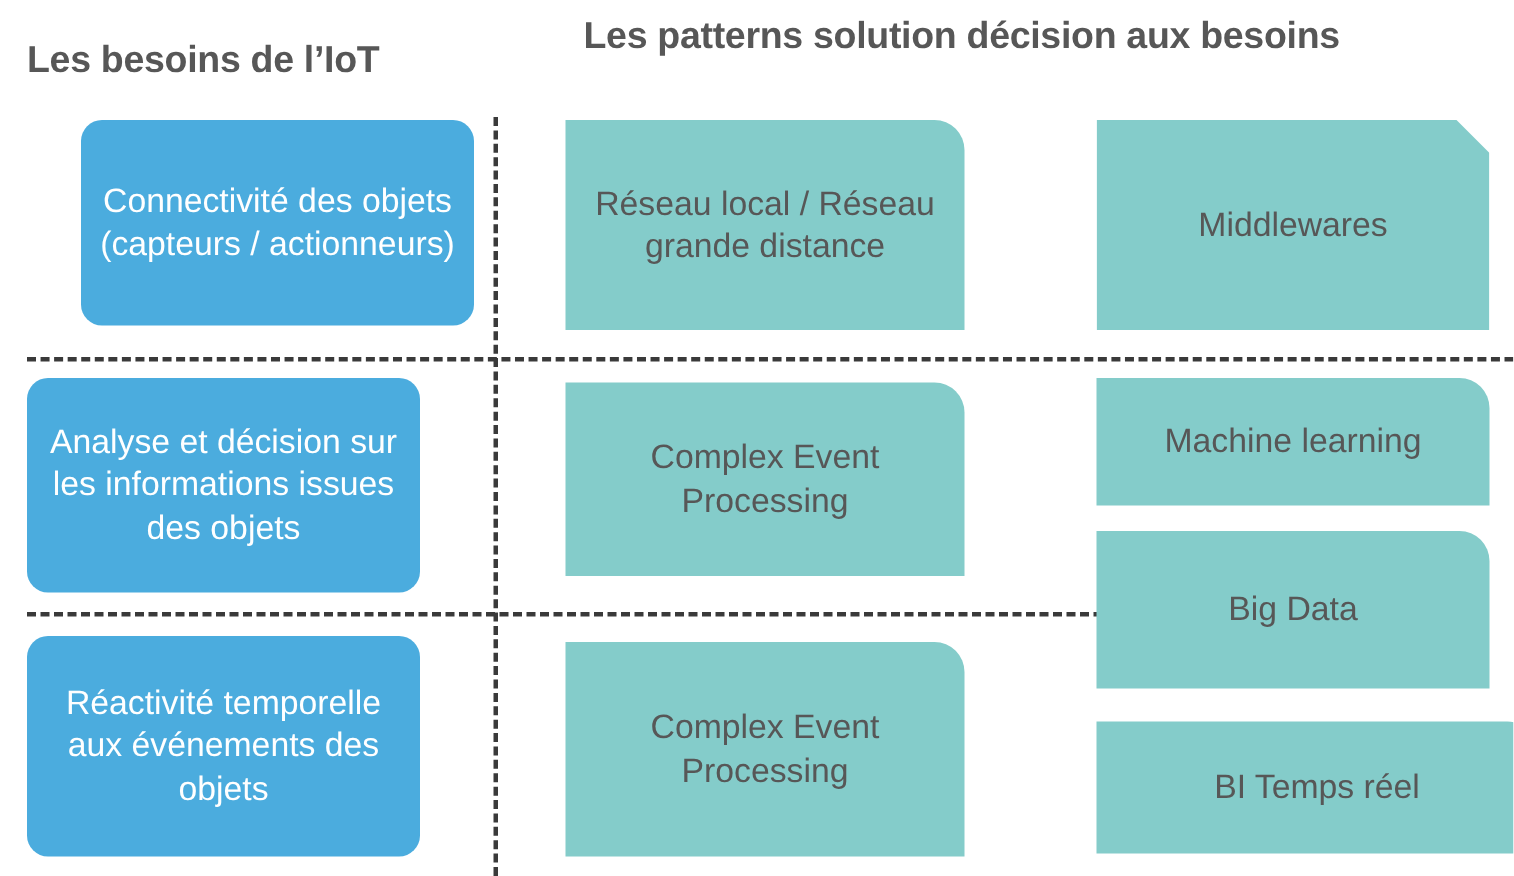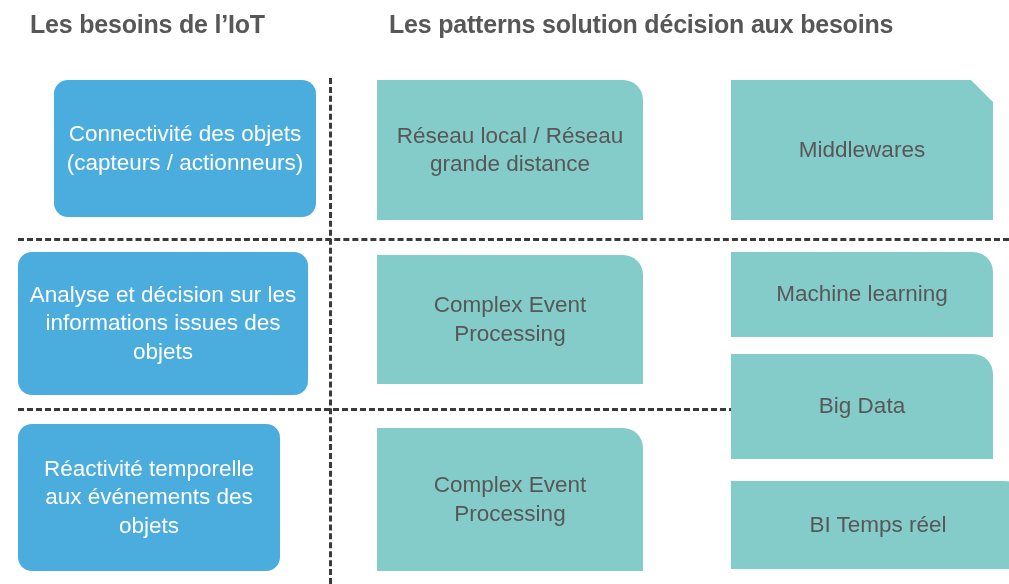--- a/index.html
+++ b/index.html
@@ -20,21 +20,21 @@
 
   
   .col-heading {
     position: absolute;
     font-size: 25px;
     font-weight: bold;
     color: #575757;
     white-space: nowrap;
     letter-spacing: -0.2px;
   }
-  #heading-left  { left: 18px;  top: 10px; margin-left: 12px; }
+  #heading-left  { left: 18px;  top: 26px; }
   #heading-right { left: 389px; top: 10px; }
 
   
   .rule-h {
     position: absolute;
     height: 0;
     border-top: 3px dashed #3a3a3a;
   }
   .rule-v {
     position: absolute;
@@ -78,21 +78,21 @@
     background: #84CCCA;
     color: #575757;
     font-size: 22.5px;
     border-radius: 0;
     clip-path: polygon(0 0, calc(100% - 22px) 0, 100% 22px, 100% 100%, 0 100%);
     align-items: center;
   }
 
   
   #need-connectivity { left: 18px;  top: 80px;  width: 262px; height: 137px; margin-left: 36px; }
-  #need-analysis     { left: 18px;  top: 252px; width: 290px; height: 143px; }
+  #need-analysis     { left: 18px;  top: 252px; width: 262px; height: 143px; }
   #need-reactivity   { left: 18px;  top: 424px; width: 262px; height: 147px; }
 
   #pattern-network   { left: 377px; top: 80px;  width: 266px; height: 140px; }
   #pattern-cep-1     { left: 377px; top: 255px; width: 266px; height: 129px; }
   #pattern-cep-2     { left: 377px; top: 428px; width: 266px; height: 143px; }
 
   #pattern-middleware{ left: 731px; top: 80px;  width: 262px; height: 140px; }
   #pattern-ml        { left: 731px; top: 252px; width: 262px; height:  85px; }
   #pattern-bigdata   { left: 731px; top: 354px; width: 262px; height: 105px; }
   #pattern-bi        { left: 731px; top: 481px; width: 294px; height:  88px; }

